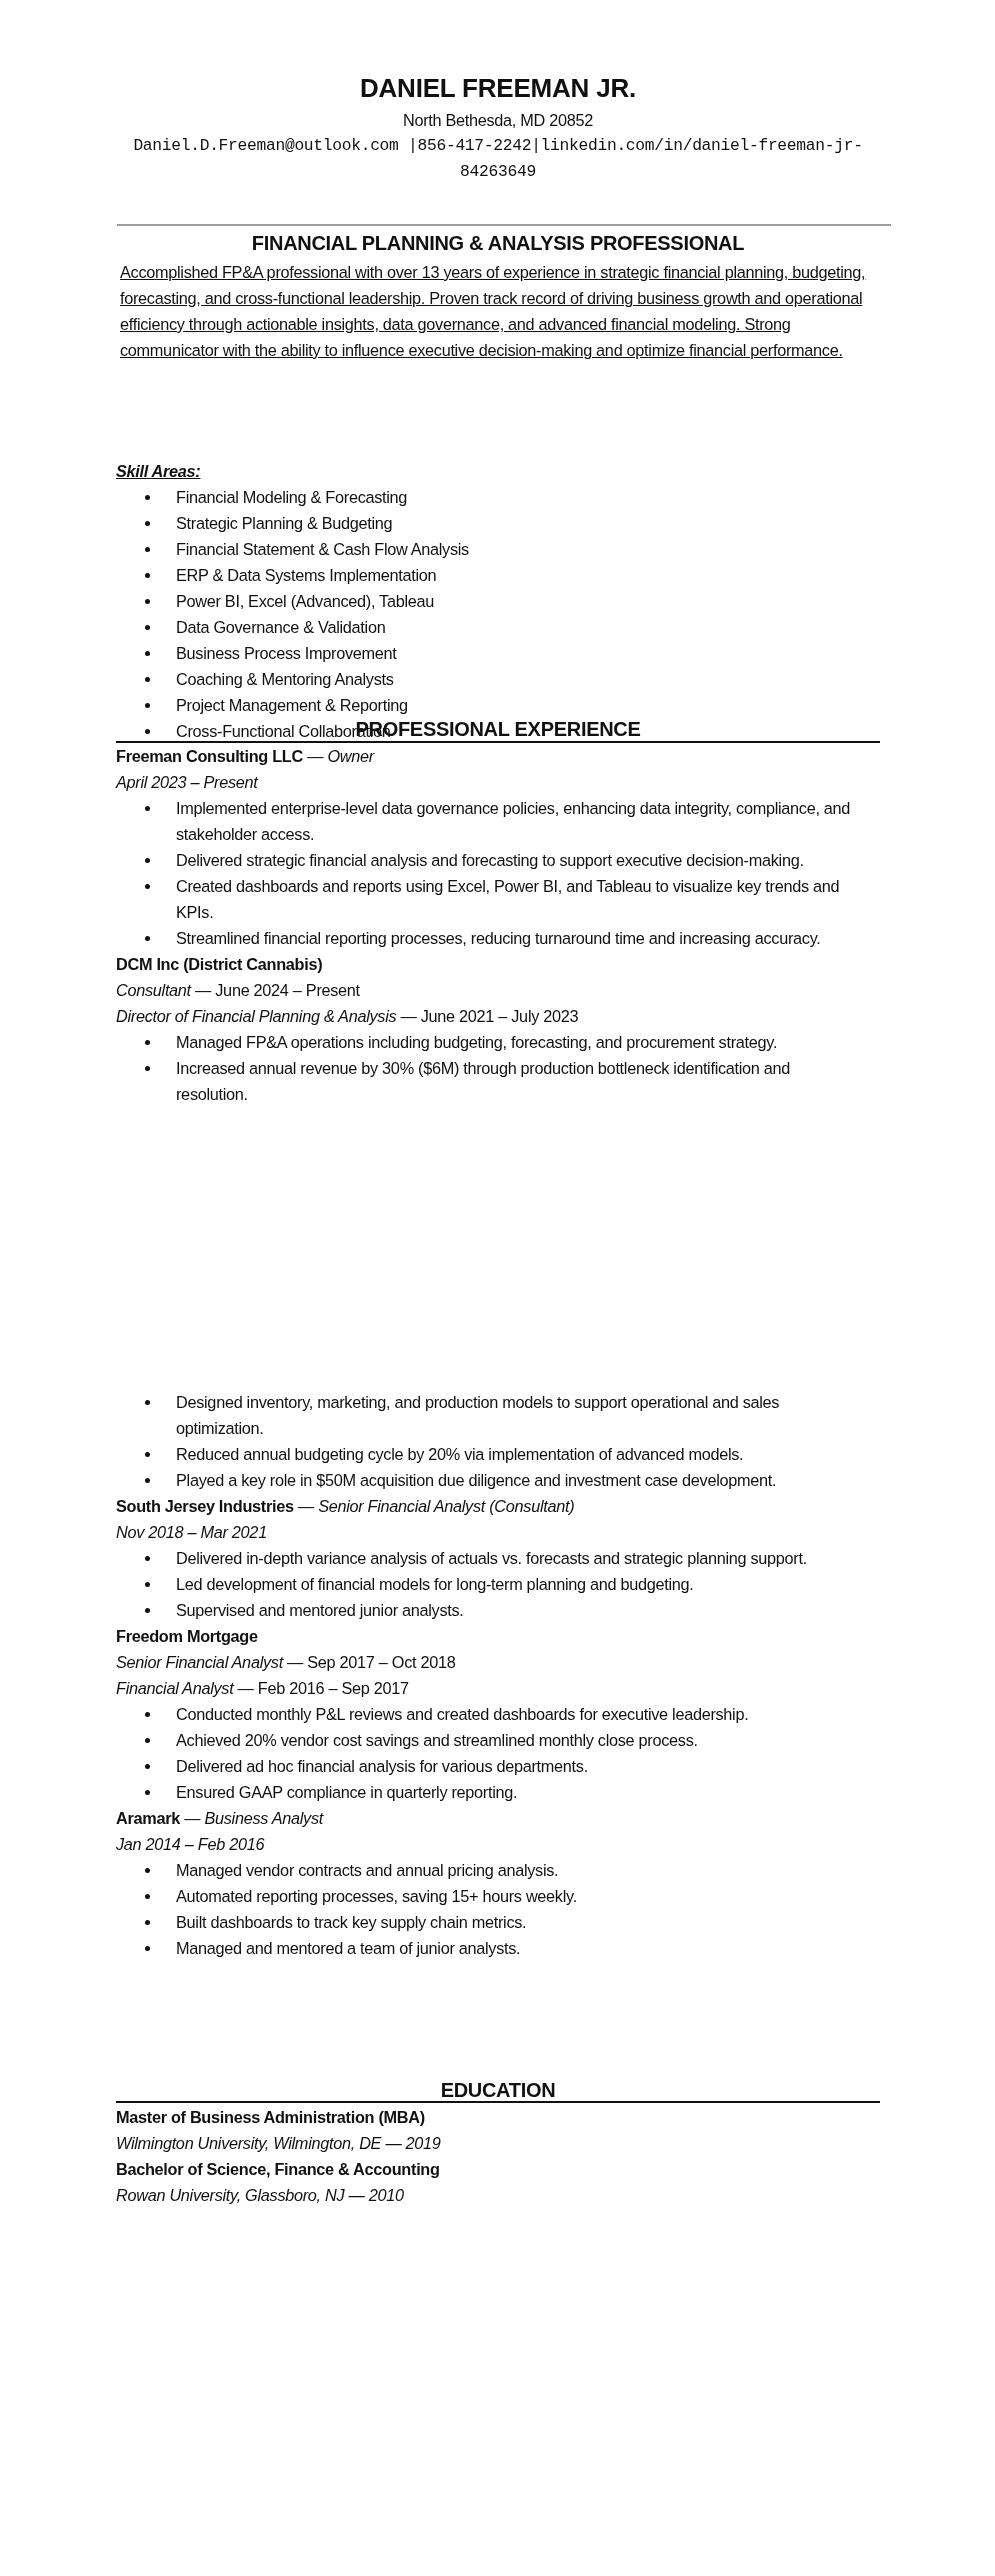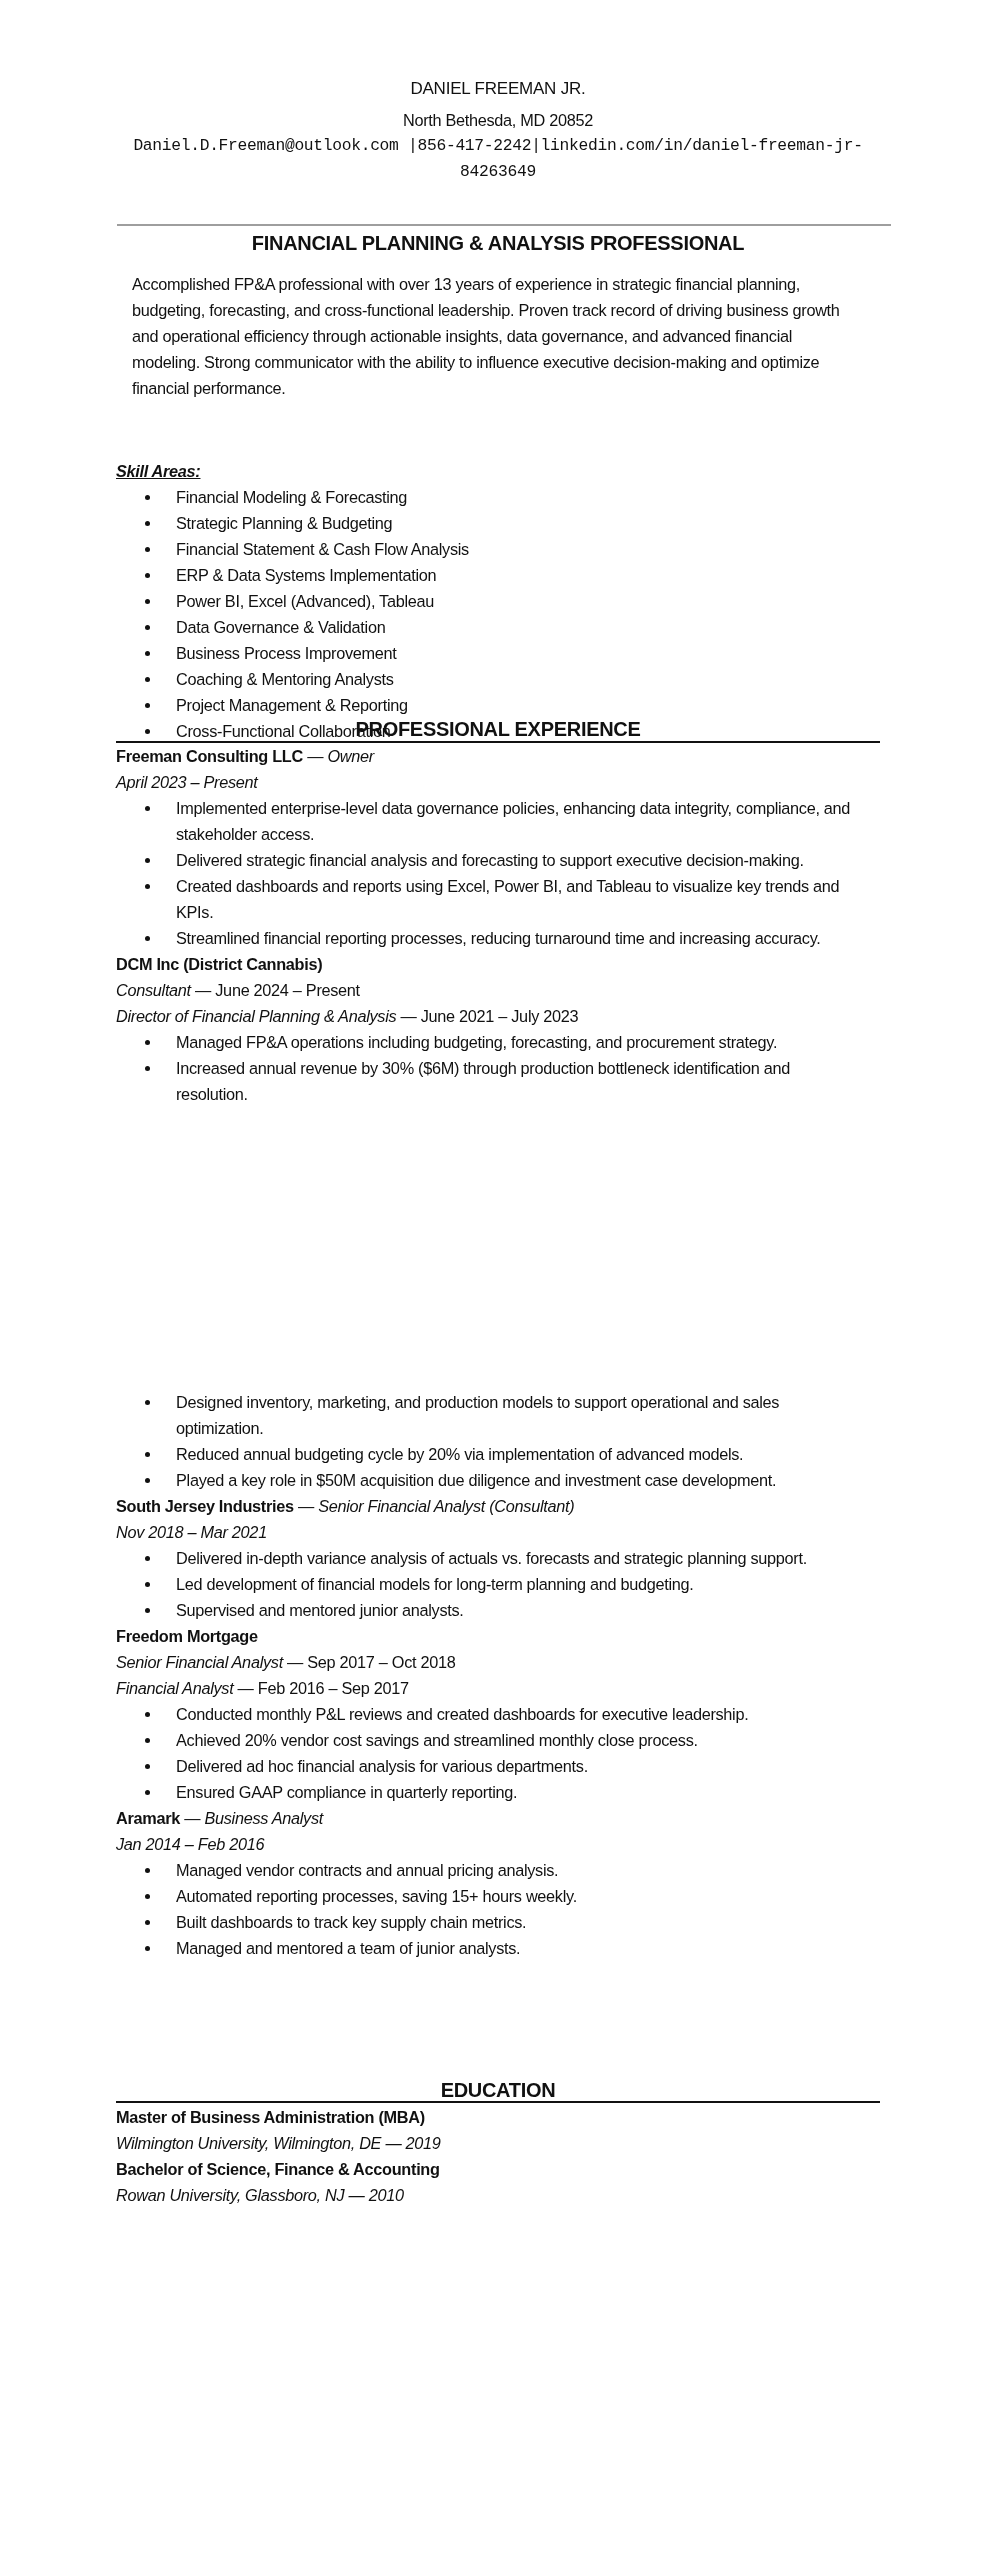--- a/index.html
+++ b/index.html
@@ -6,39 +6,39 @@
   body {
     width: 995px; height: 2576px; position: relative; overflow: hidden;
     font-family: "Liberation Sans", sans-serif; color: #111111;
   }
   .page {
     position: absolute; left: 116px; top: 0; width: 764px;
     font-size: 16.3px; line-height: 26px; letter-spacing: -0.3px;
   }
   .name {
     position: absolute; left: 0; top: 72px; width: 100%;
-    text-align: center; font-weight: normal; font-size: 17px; line-height: 33px; letter-spacing: -0.2px;
+    text-align: center; font-weight: bold; font-size: 26px; line-height: 33px; letter-spacing: -0.2px;
   }
   .address {
     position: absolute; left: 0; top: 107px; width: 100%; text-align: center;
   }
   .contact {
     position: absolute; left: 0; top: 133px; width: 100%; text-align: center; font-family: Liberation Mono, monospace;
   }
   .header-rule {
     position: absolute; left: 0.8px; top: 224px; width: 774px; height: 2.4px; background: #9e9e9e;
   }
   .section-title {
     position: absolute; left: 0; width: 100%; text-align: center; font-weight: bold; font-size: 20px;
   }
   .section-rule {
     position: absolute; left: 0; width: 764px; height: 1.6px; background: #111111;
   }
   .block { position: absolute; left: 0; width: 764px; }
-  .summary { margin: 16px; }
+  .summary { margin: 4px; text-decoration: underline; }
   .skills-heading { font-weight: bold; font-style: italic; text-decoration: underline; }
   ul { margin: 0; padding: 0; list-style: none; }
   li { position: relative; padding-left: 60px; padding-right: 24.4px; }
   li .bullet {
     position: absolute; left: 28.5px; top: 10.6px; width: 5.7px; height: 5.7px; border-radius: 50%; background: #111111;
   }
   .company { font-weight: bold; }
   .role { font-style: italic; }
   .dates { font-style: italic; }
   .line { display: block; }

